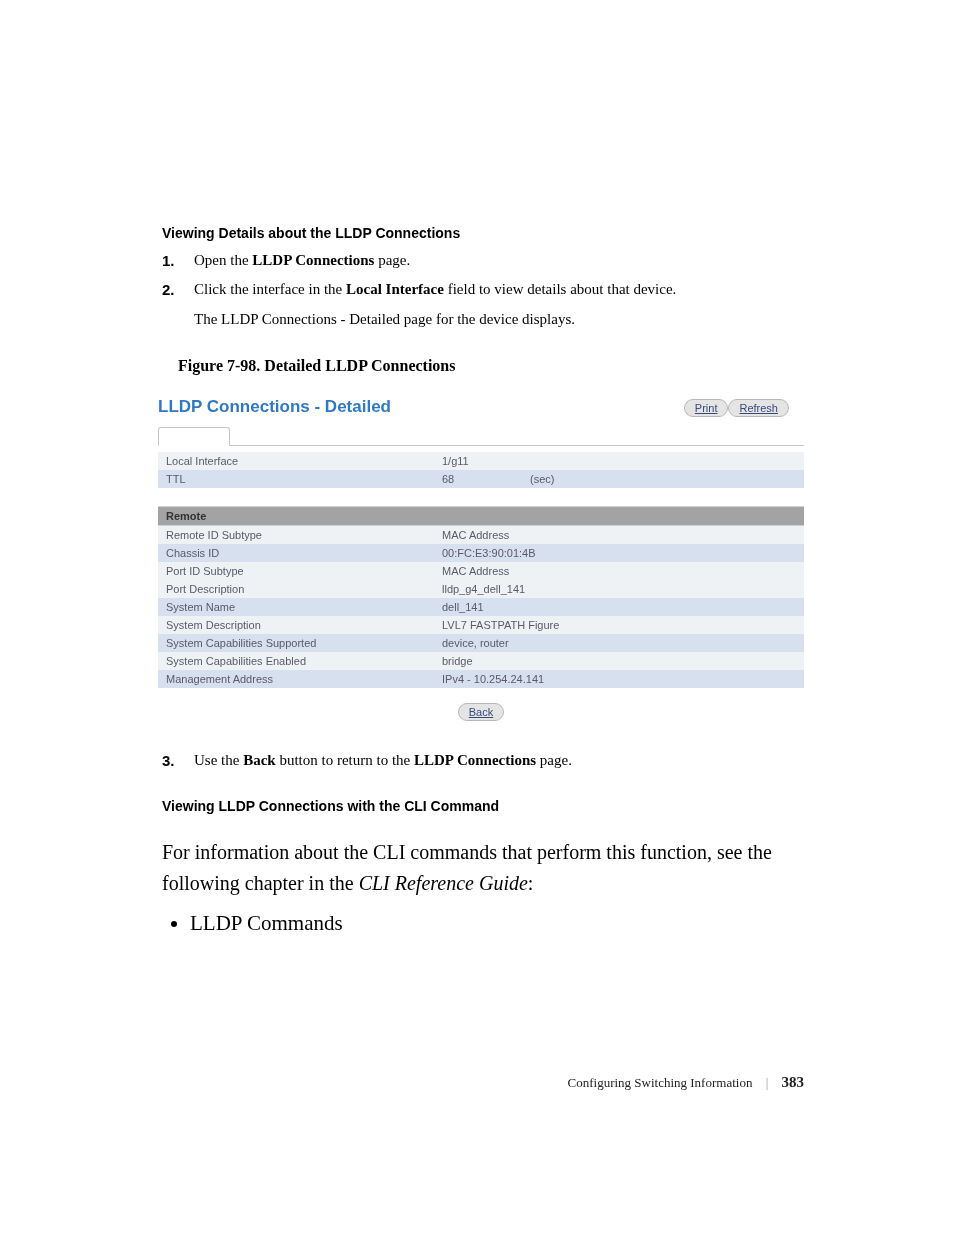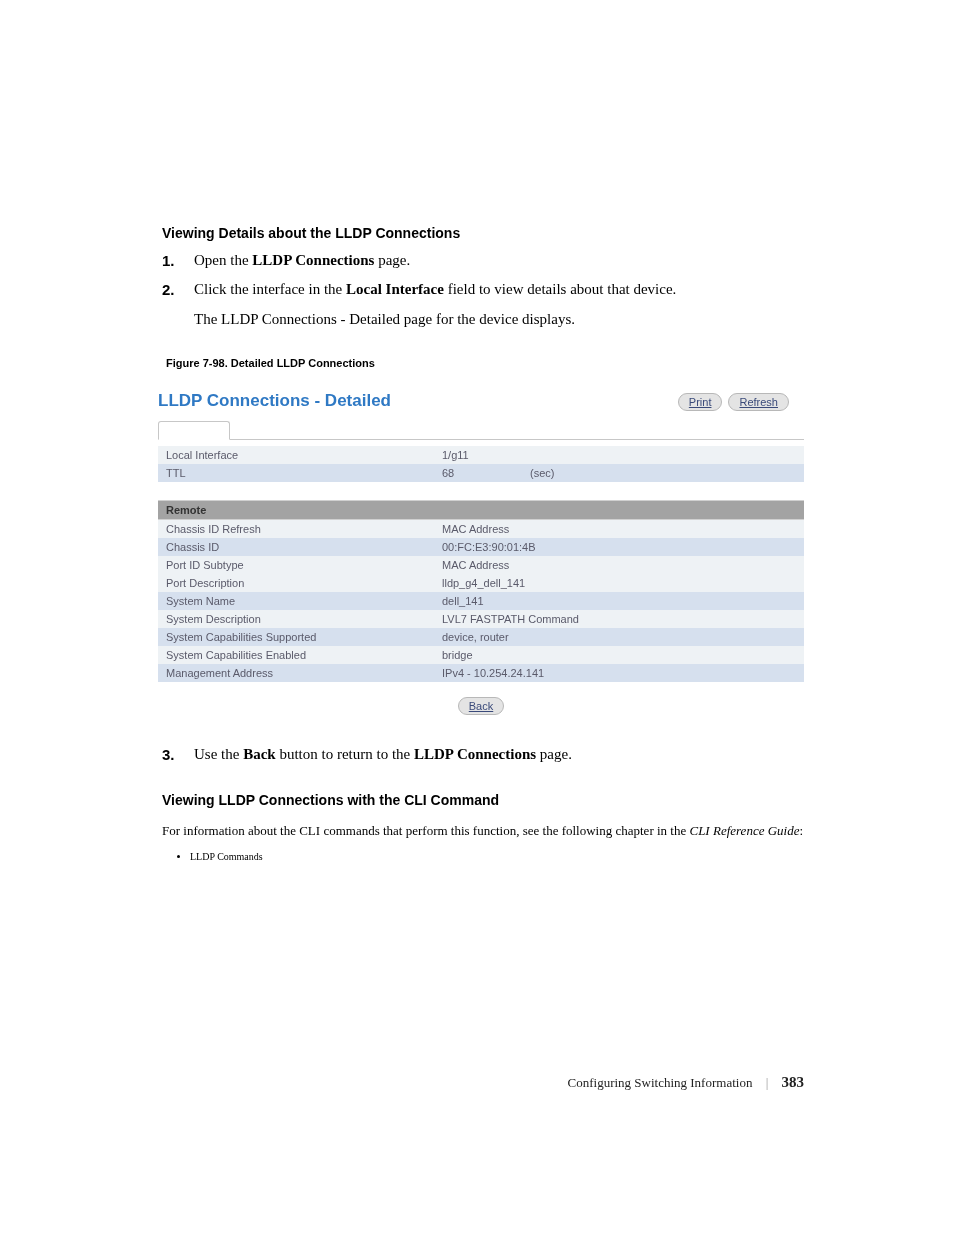--- a/index.html
+++ b/index.html
@@ -48,42 +48,41 @@
     font-family: Georgia, "Times New Roman", serif;
     text-align: right;
   }
   .step-sub {
     font-family: Georgia, "Times New Roman", serif;
     font-size: 15px;
     line-height: 1.55;
     margin: 0 0 6px 32px;
   }
   .figcap {
-    font-family: Liberation Sans, sans-serif;
-    font-weight: bold;
-    font-size: 11px;
-    margin: 26px 0 12px 4px;
+    font-family: Liberation Serif, serif;
+    font-weight: bold;
+    font-size: 16px;
+    margin: 26px 0 12px 16px;
   }
   .figwrap {
     margin: 0 0 0 -4px;
     padding: 10px 0 0 0;
   }
   .figwrap .panel-title {
     color: #2f79c4;
     font-family: Arial, Helvetica, sans-serif;
     font-weight: bold;
     font-size: 17px;
     margin: 0 0 10px 0;
   }
   .figwrap .btnrow {
     position: absolute;
     right: 165px;
     margin-top: -28px;
     display: flex;
-    gap: 6px;
   }
   .pillbtn {
     background: #e4e4e4;
     border: 1px solid #b8b8b8;
     border-radius: 10px;
     font-family: Arial, Helvetica, sans-serif;
     font-size: 11px;
     color: #3a4a7a;
     text-decoration: underline;
     padding: 1px 10px;
@@ -134,32 +133,32 @@
   .datatable .v1 { width: 72px; }
   .backrow {
     text-align: center;
     margin-top: 14px;
   }
   .step3 {
     margin-top: 28px;
   }
   .body-serif {
     font-family: Georgia, "Times New Roman", serif;
-    font-size: 13px;
+    font-size: 20px;
     line-height: 1.55;
-    margin: 13px 0 0 0;
+    margin: 23px 0 0 0;
   }
   .cli-italic { font-style: italic; }
   .bullets {
     margin: 8px 0 0 0;
     padding: 0 0 0 28px;
   }
   .bullets li {
     font-family: Georgia, "Times New Roman", serif;
-    font-size: 10px;
+    font-size: 21px;
     line-height: 1.55;
   }
   .footer {
     position: absolute;
     right: 150px;
     bottom: 144px;
     font-family: Georgia, "Times New Roman", serif;
     font-size: 13px;
     color: #222;
   }
@@ -222,42 +221,42 @@
       </tr>
     </tbody>
       </table>
 
     <table class="datatable" style="margin-top:18px">
       <tbody>
           <tr>
         <th class="section-head" colspan="2">Remote</th>
       </tr>
       <tr class="row-a">
-            <td class="lbl">Chassis ID Refresh</td>
+            <td class="lbl">Remote ID Subtype</td>
             <td>MAC Address</td>
           </tr>
       <tr class="row-b">
             <td class="lbl">Chassis ID</td>
             <td>00:FC:E3:90:01:4B</td>
           </tr>
       <tr class="row-a">
             <td class="lbl">Port ID Subtype</td>
             <td>MAC Address</td>
           </tr>
       <tr class="row-a">
             <td class="lbl">Port Description</td>
             <td>lldp_g4_dell_141</td>
           </tr>
       <tr class="row-b">
             <td class="lbl">System Name</td>
             <td>dell_141</td>
           </tr>
       <tr class="row-a">
             <td class="lbl">System Description</td>
-            <td>LVL7 FASTPATH Command</td>
+            <td>LVL7 FASTPATH Figure</td>
           </tr>
       <tr class="row-b">
             <td class="lbl">System Capabilities Supported</td>
             <td>device, router</td>
           </tr>
       <tr class="row-a">
             <td class="lbl">System Capabilities Enabled</td>
             <td>bridge</td>
           </tr>
       <tr class="row-b">

